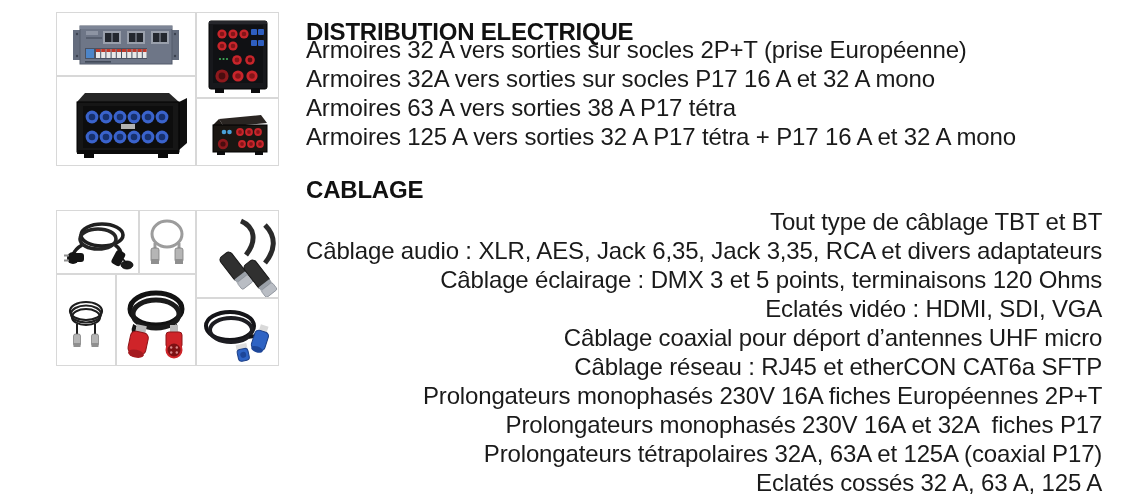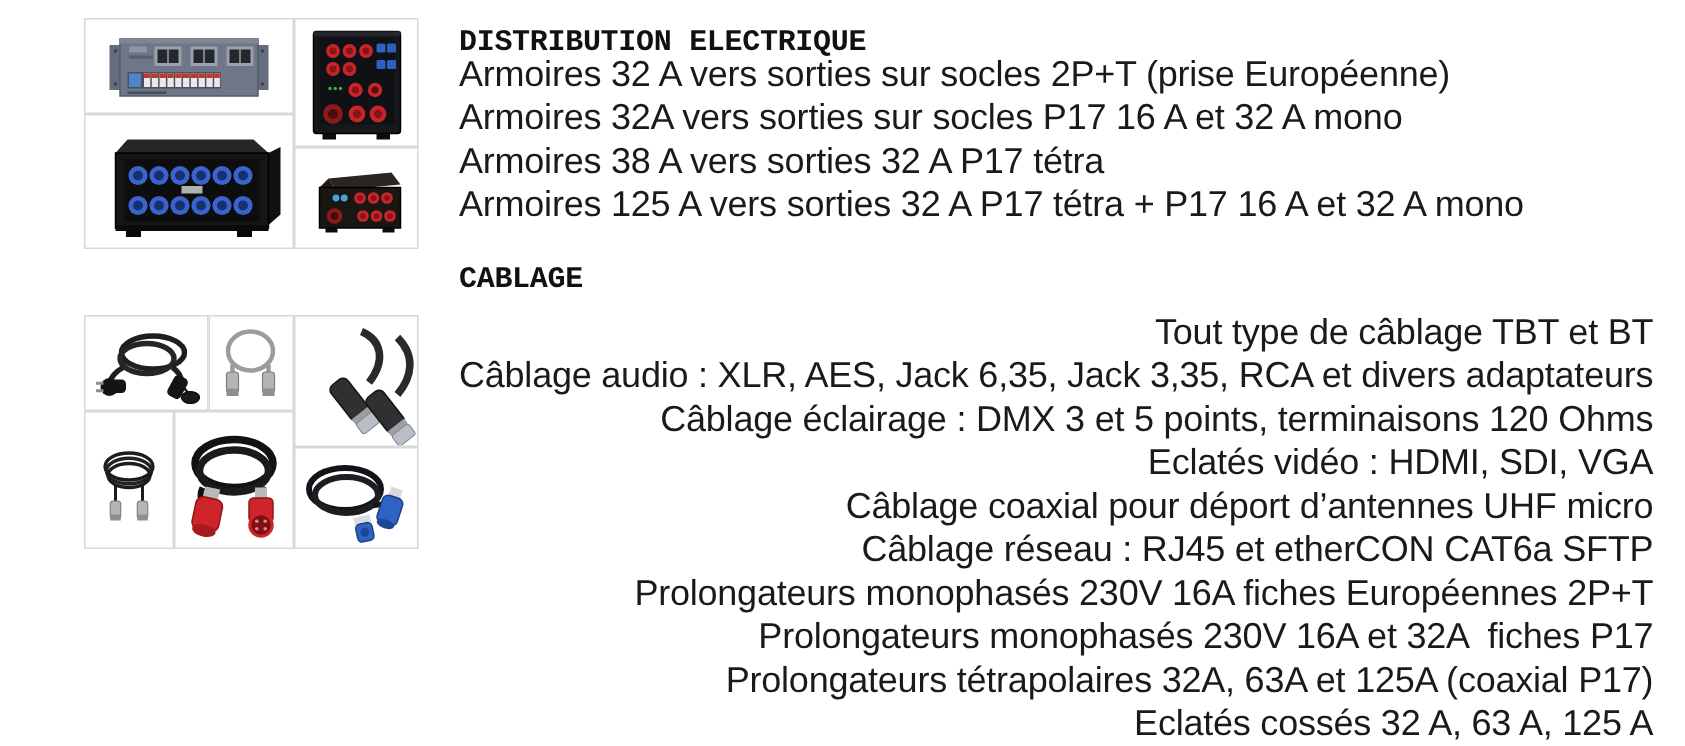--- a/index.html
+++ b/index.html
@@ -1,22 +1,22 @@
 <!DOCTYPE html>
 <html><head>
 <meta charset="utf-8">
 <style>
   html,body { margin:0; padding:0; background:#ffffff; }
   .page {
     position:relative; width:1123px; height:497px; background:#ffffff;
     font-family:"Liberation Sans", sans-serif; color:#1a1a1a; overflow:hidden;
   }
   .heading {
-    position:absolute; left:306px; font-size:20px; font-weight:700;
-    letter-spacing:-0.2px; line-height:24px; white-space:pre; color:#111111;font-family:Liberation Mono, monospace;
+    position:absolute; left:306px; font-size:24px; font-weight:700;
+    letter-spacing:-0.2px; line-height:24px; white-space:pre; color:#111111;
   }
   .lines { position:absolute; left:306px; font-size:24px; line-height:29px; letter-spacing:-0.15px; }
   .line  { white-space:pre; }
   .collage { position:absolute; }
   .cell {
     position:absolute; background:#ffffff; border:1px solid #d8d8d8;
     box-sizing:border-box; display:flex; align-items:center; justify-content:center;
     overflow:hidden;
   }
   svg { display:block; }
@@ -291,21 +291,21 @@
         </g>
       </svg>
     </div>
   </div>
 
   <h1 class="heading" style="top:4px;">DISTRIBUTION ELECTRIQUE</h1>
 
   <div class="lines" style="top:35px;">
     <div class="line">Armoires 32 A vers sorties sur socles 2P+T (prise Européenne)</div>
     <div class="line">Armoires 32A vers sorties sur socles P17 16 A et 32 A mono</div>
-    <div class="line">Armoires 38 A vers sorties 32 A P17 tétra</div>
+    <div class="line">Armoires 63 A vers sorties 38 A P17 tétra</div>
     <div class="line">Armoires 125 A vers sorties 32 A P17 tétra + P17 16 A et 32 A mono</div>
   </div>
 
   <h1 class="heading" style="top:162px;">CABLAGE</h1>
 
   <div class="lines" style="top:207px;text-align:right;">
     <div class="line">Tout type de câblage TBT et BT</div>
     <div class="line">Câblage audio : XLR, AES, Jack 6,35, Jack 3,35, RCA et divers adaptateurs</div>
     <div class="line">Câblage éclairage : DMX 3 et 5 points, terminaisons 120 Ohms</div>
     <div class="line">Eclatés vidéo : HDMI, SDI, VGA</div>

